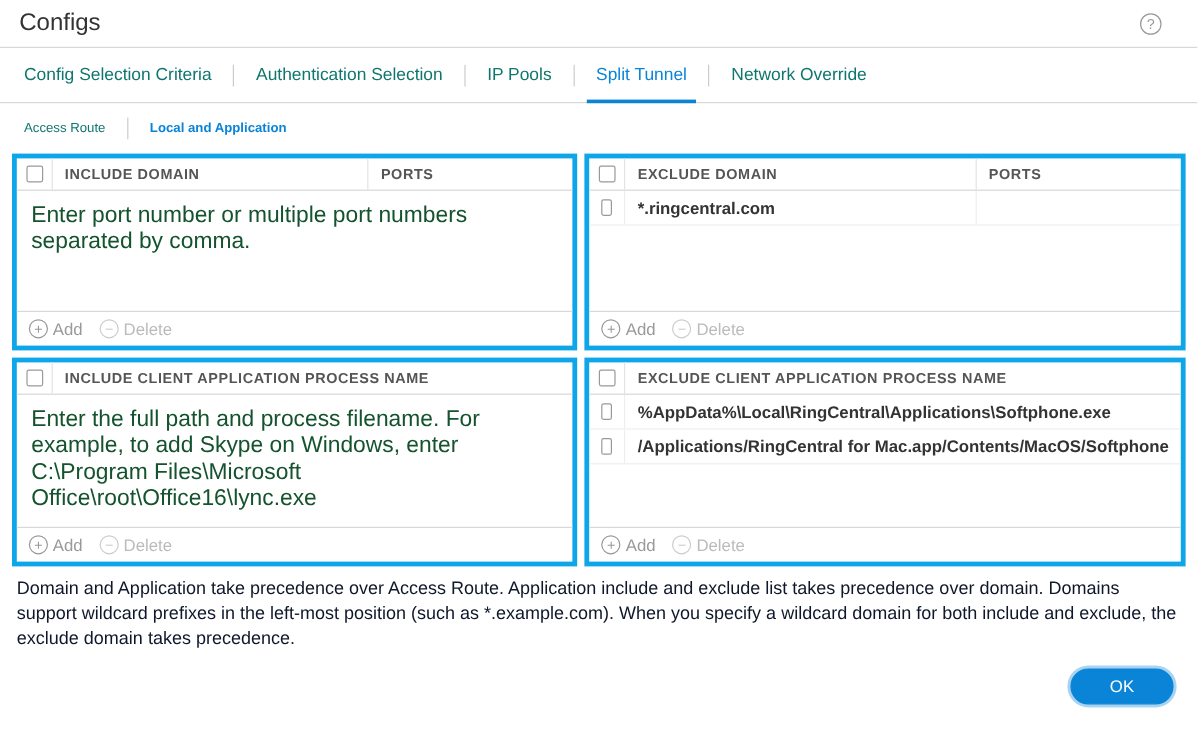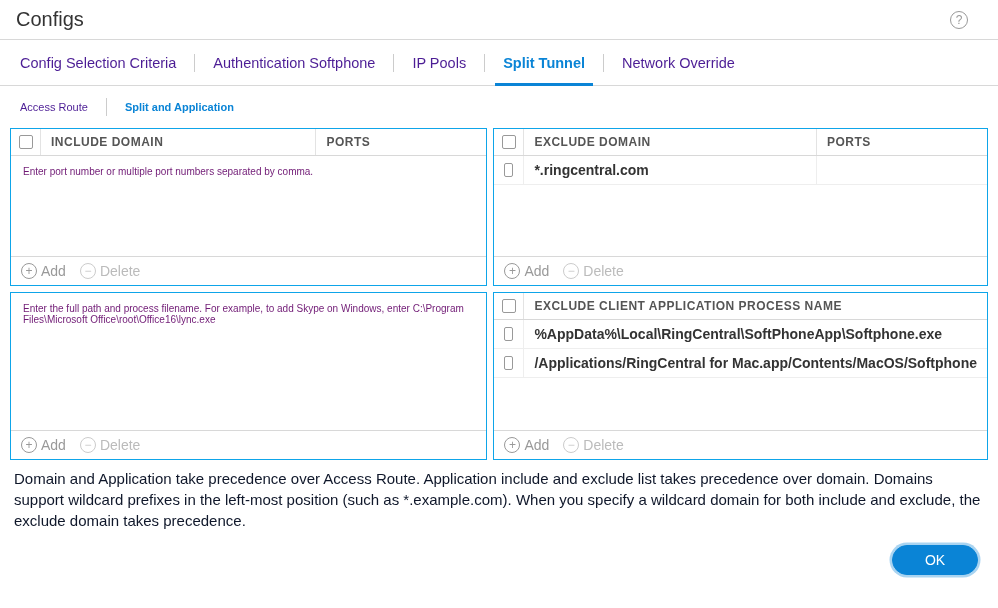--- a/index.html
+++ b/index.html
@@ -44,28 +44,28 @@
     height:46px;
     border-bottom:1px solid #d8d8d8;
   }
   .tabs-sub {
     height:42px;
   }
   .tab-main, .tab-sub {
     padding: 0 4px;
     height:100%;
     display:flex; align-items:center;
-    color:#4c1d95;
+    color:#0f766e;
     cursor:pointer;
     font-size:14.5px;
     position:relative;
   }
   .tab-main.active {
     color:#0a84d6;
-    font-weight:700;
+    font-weight:400;
   }
   .tab-main.active::after {
     content:"";
     position:absolute;
     left:-4px; right:-4px; bottom:-1px;
     height:3px;
     background:#0a84d6;
   }
   .tab-sep {
     width:1px; height:18px;
@@ -81,21 +81,21 @@
   }
 
   .grid-area {
     display:grid;
     grid-template-columns: 1fr 1fr;
     grid-template-rows: auto auto;
     gap:6px;
     padding: 0 10px;
   }
   .panel {
-    border:1px solid #0ea5e9;
+    border:4px solid #0ea5e9;
     display:flex;
     flex-direction:column;
     background:#fff;
   }
   .panel-header {
     display:flex;
     align-items:stretch;
     border-bottom:1px solid #d8d8d8;
   }
   .hdr-cell {
@@ -114,22 +114,22 @@
   .hdr-main  { flex:1; }
   .hdr-ports { width:170px; }
   .panel-body {
     flex:1;
     min-height:90px;
     padding:0;
     overflow:auto;
   }
   .panel-body.empty {
     padding:10px 12px;
-    color:#701a75;
-    font-size:10px;
+    color:#14532d;
+    font-size:19px;
   }
   .row {
     display:flex;
     align-items:stretch;
     border-bottom:1px solid #eee;
   }
   .row .cell {
     display:flex;
     align-items:center;
     padding:6px 10px;
@@ -216,33 +216,33 @@
 <body>
 
 <div class="header">
   <h1>Configs</h1>
   <div class="help-icon">?</div>
 </div>
 
 <div class="tabs-main">
   <div class="tab-main">Config Selection Criteria</div>
   <div class="tab-sep"></div>
-  <div class="tab-main">Authentication Softphone</div>
+  <div class="tab-main">Authentication Selection</div>
   <div class="tab-sep"></div>
   <div class="tab-main">IP Pools</div>
   <div class="tab-sep"></div>
   <div class="tab-main active">Split Tunnel</div>
   <div class="tab-sep"></div>
   <div class="tab-main">Network Override</div>
 </div>
 
 <div class="tabs-sub">
   <div class="tab-sub">Access Route</div>
   <div class="tab-sep"></div>
-  <div class="tab-sub active">Split and Application</div>
+  <div class="tab-sub active">Local and Application</div>
 </div>
 
 <div class="grid-area">
 
   <div class="panel">
     <div class="panel-header">
       <div class="hdr-cell hdr-check">
           <div class="chk"></div>
         </div>
       <div class="hdr-cell hdr-main">Include Domain</div>
@@ -284,20 +284,26 @@
         <span>Add</span>
       </div>
       <div class="ftr-btn disabled">
         <span class="circ">−</span>
         <span>Delete</span>
       </div>
     </div>
   </div>
 
   <div class="panel">
+    <div class="panel-header">
+      <div class="hdr-cell hdr-check">
+          <div class="chk"></div>
+        </div>
+      <div class="hdr-cell hdr-main">Include Client Application Process Name</div>
+    </div>
     <div class="panel-body empty" style="min-height:110px">Enter the full path and process filename. For example, to add Skype on Windows, enter C:\Program Files\Microsoft Office\root\Office16\lync.exe</div>
     <div class="panel-footer">
       <div class="ftr-btn">
         <span class="circ">+</span>
         <span>Add</span>
       </div>
       <div class="ftr-btn disabled">
         <span class="circ">−</span>
         <span>Delete</span>
       </div>
@@ -309,21 +315,21 @@
       <div class="hdr-cell hdr-check">
           <div class="chk"></div>
         </div>
       <div class="hdr-cell hdr-main">Exclude Client Application Process Name</div>
     </div>
     <div class="panel-body" style="min-height:110px">
       <div class="row">
         <div class="cell cell-check">
             <div class="chk"></div>
           </div>
-        <div class="cell cell-main">%AppData%\Local\RingCentral\SoftPhoneApp\Softphone.exe</div>
+        <div class="cell cell-main">%AppData%\Local\RingCentral\Applications\Softphone.exe</div>
       </div>
       <div class="row">
         <div class="cell cell-check">
             <div class="chk"></div>
           </div>
         <div class="cell cell-main">/Applications/RingCentral for Mac.app/Contents/MacOS/Softphone</div>
       </div>
     </div>
     <div class="panel-footer">
       <div class="ftr-btn">

